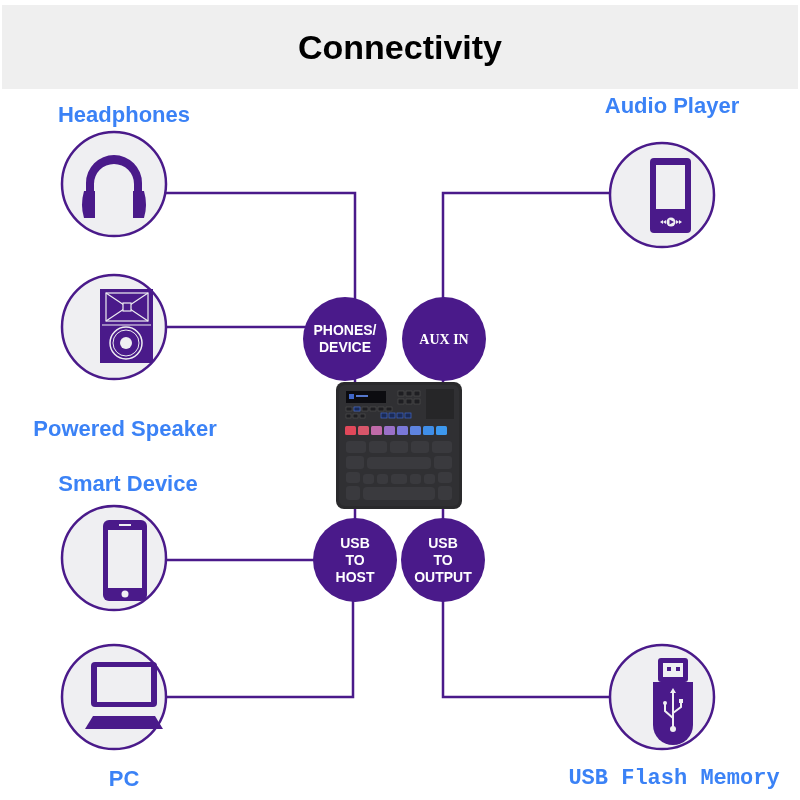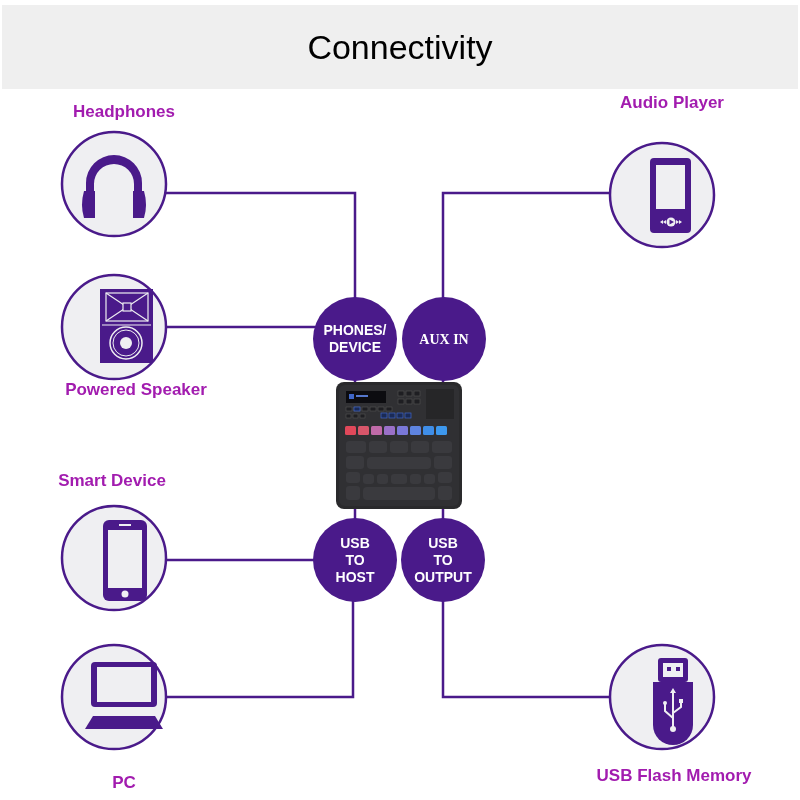--- a/index.html
+++ b/index.html
@@ -1,20 +1,20 @@
 <!DOCTYPE html>
 <html><head>
 <meta charset="utf-8">
 <style>
   html, body { margin:0; padding:0; }
   body { width:800px; height:800px; background:#ffffff; position:relative; overflow:hidden; font-family:"Liberation Sans", sans-serif; }
   .header { position:absolute; left:2px; top:5px; width:796px; height:84px; background:#efefef; display:flex; align-items:center; justify-content:center; }
-  .header h1 { margin:4px; font-size:34px; font-weight:normal; color:#000; letter-spacing:0px; }
+  .header h1 { margin:4px; font-size:34px; font-weight:bold; color:#000; letter-spacing:0px; }
   svg.diagram { position:absolute; left:0; top:0; }
-  .label { position:absolute; font-weight:bold; font-size:17px; color:#a21caf; white-space:nowrap; transform:translateX(-50%); }
+  .label { position:absolute; font-weight:bold; font-size:22px; color:#3b82f6; white-space:nowrap; transform:translateX(-50%); }
   .port { position:absolute; width:84px; height:84px; border-radius:50%; background:#4a1a8a; color:#fff; font-weight:bold; font-size:14px; line-height:17px; text-align:center; display:flex; align-items:center; justify-content:center; flex-direction:column; }
   .port span { display:block; }
 </style>
 </head>
 <body>
 
 <div class="header">
   <h1>Connectivity</h1>
 </div>
 
@@ -157,36 +157,36 @@
         <rect x="410" y="474" width="11" height="10" rx="3"></rect>
         <rect x="424" y="474" width="11" height="10" rx="3"></rect>
         <rect x="438" y="472" width="14" height="11" rx="3"></rect>
       <rect x="346" y="486" width="14" height="14" rx="3"></rect>
         <rect x="363" y="487" width="72" height="13" rx="4"></rect>
         <rect x="438" y="486" width="14" height="14" rx="3"></rect>
     </g>
   </g>
 </svg>
 
-<div class="port" style="left:313px; top:297px;">
+<div class="port" style="left:303px; top:297px;">
   <span>PHONES/</span>
   <span>DEVICE</span>
 </div>
 <div class="port" style="left:402px; top:297px;font-family:Liberation Serif, serif;">
   <span>AUX IN</span>
 </div>
 <div class="port" style="left:313px; top:518px;">
   <span>USB</span>
   <span>TO</span>
   <span>HOST</span>
 </div>
 <div class="port" style="left:401px; top:518px;">
   <span>USB</span>
   <span>TO</span>
   <span>OUTPUT</span>
 </div>
 
 <div class="label" style="left:124px; top:102px;">Headphones</div>
-<div class="label" style="left:125px; top:380px;margin-left:11px;">Powered Speaker</div>
-<div class="label" style="left:112px; top:471px;">Smart Device</div>
-<div class="label" style="left:124px; top:766px;margin-top:7px;">PC</div>
+<div class="label" style="left:125px; top:416px;">Powered Speaker</div>
+<div class="label" style="left:128px; top:471px;">Smart Device</div>
+<div class="label" style="left:124px; top:766px;">PC</div>
 <div class="label" style="left:672px; top:93px;">Audio Player</div>
-<div class="label" style="left:674px; top:766px;">USB Flash Memory</div>
+<div class="label" style="left:674px; top:766px;font-family:Liberation Mono, monospace;">USB Flash Memory</div>
 
 </body></html>

